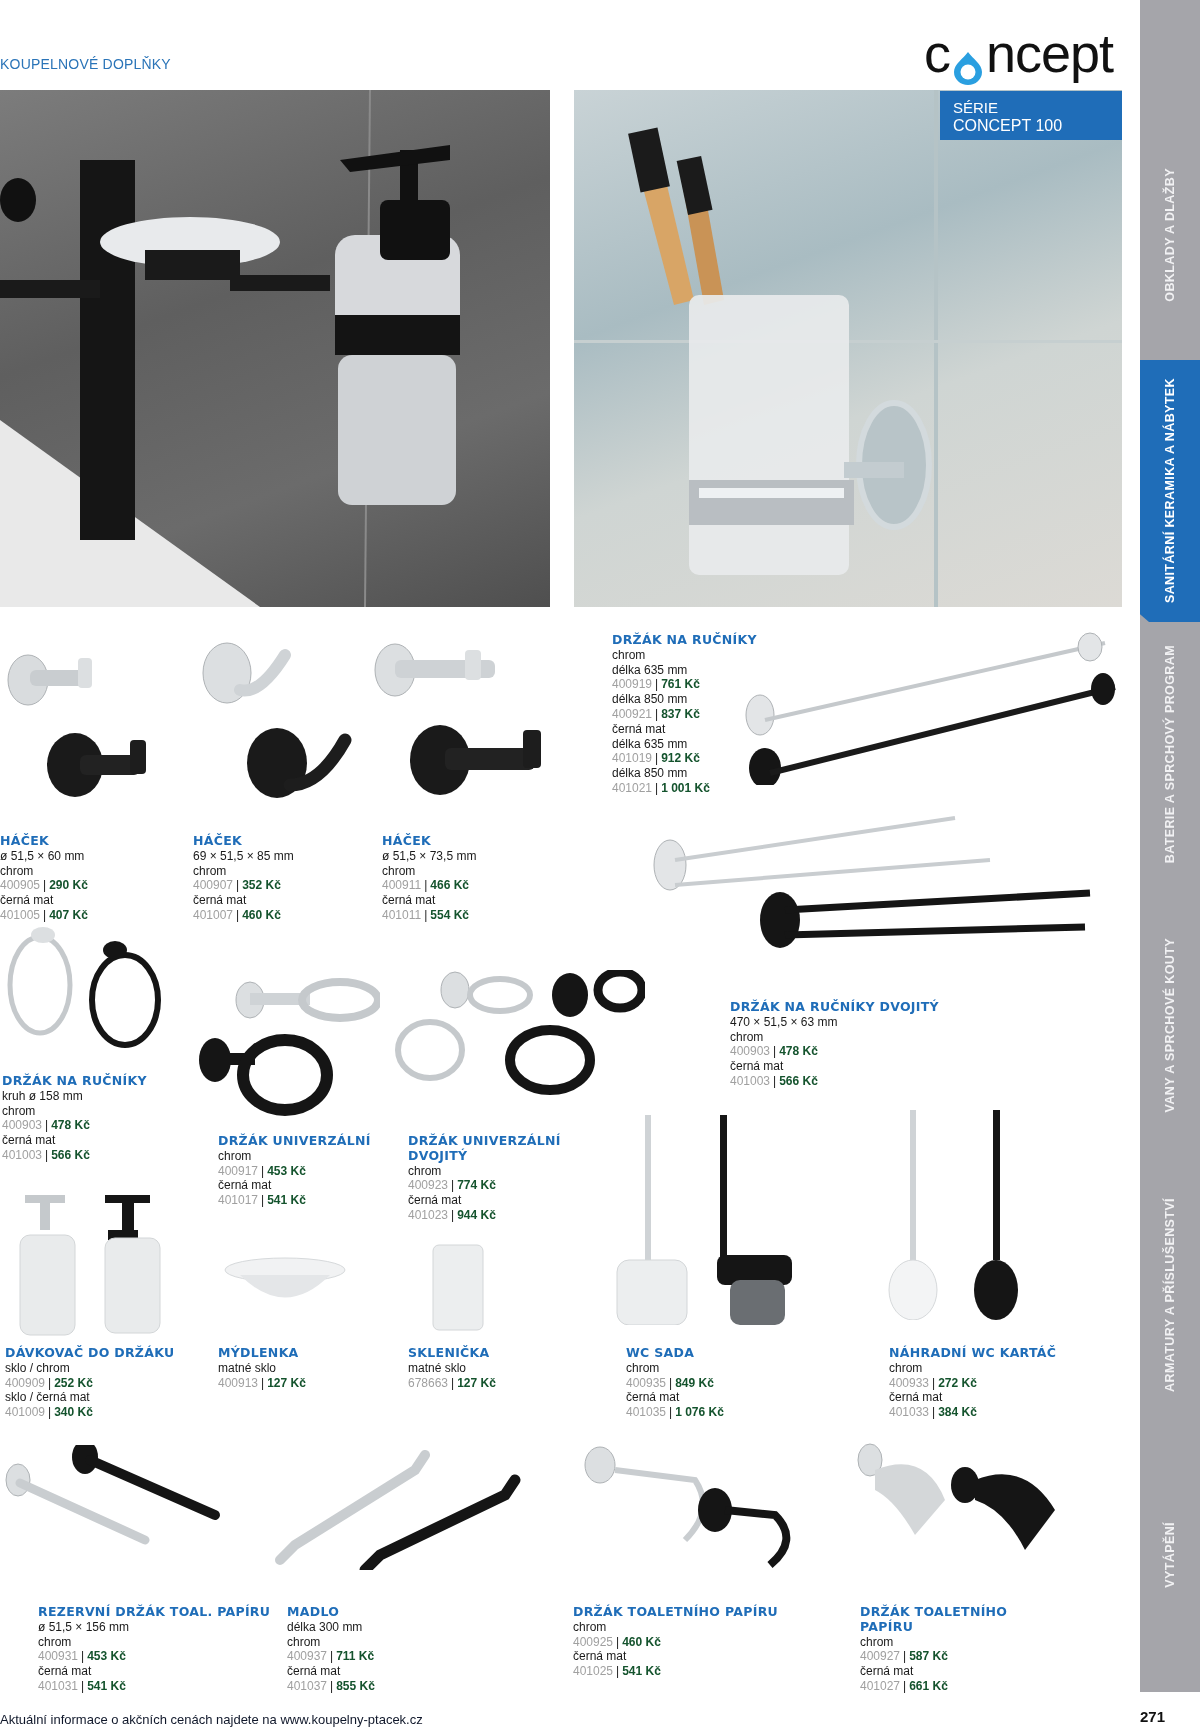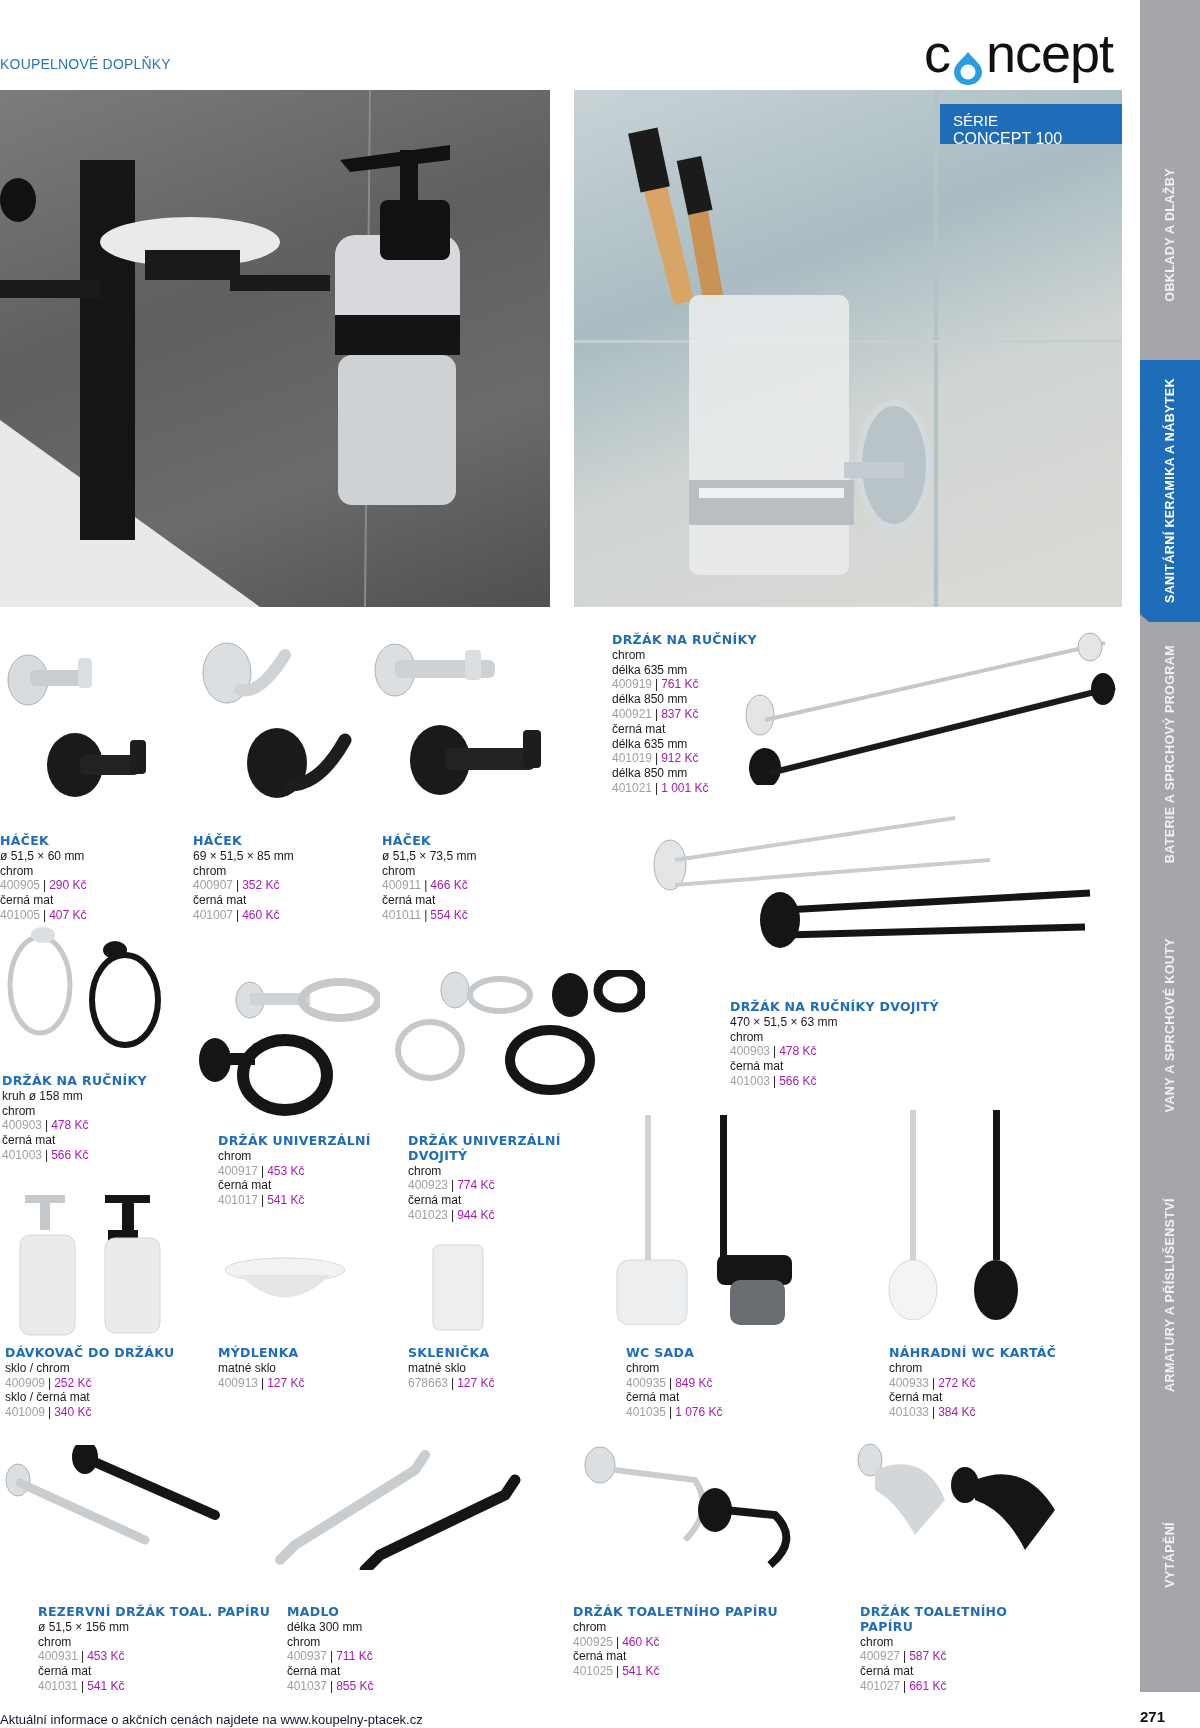--- a/index.html
+++ b/index.html
@@ -18,31 +18,31 @@
   .side-tab span { writing-mode: vertical-rl; transform: rotate(180deg); font-size: 12.5px; font-weight: 700; color: #f1f1f3; letter-spacing: 0.4px; white-space: nowrap; font-family: "Liberation Sans", sans-serif; }
   .side-tab.active { background: #1f6db8; }
   .side-tab.active span { color: #ffffff; }
   .page-number { position: absolute; left: 1140px; top: 1708px; font-size: 15px; font-weight: 700; color: #111; }
 
   
   .photo { position: absolute; overflow: hidden; }
   .photo-left { left: 0; top: 90px; width: 550px; height: 517px; background: linear-gradient(160deg, #7c7c7c 0%, #5f5f5f 40%, #6b6b6b 70%, #4f4f4f 100%); }
   .photo-right { left: 574px; top: 90px; width: 548px; height: 517px; background: linear-gradient(160deg, #c9d3d6 0%, #a9bcc2 35%, #cfd5d3 60%, #dcdad5 100%); }
 
-  .series-badge { position: absolute; left: 940px; top: 104px; width: 182px; height: 40px; background: #1f6db8; color: #fff; padding: 8px 0 0 13px; }
+  .series-badge { position: absolute; left: 940px; top: 91px; width: 182px; height: 49px; background: #1f6db8; color: #fff; padding: 8px 0 0 13px; }
   .series-badge .l1 { font-size: 15px; font-weight: 400; line-height: 17px; }
   .series-badge .l2 { font-size: 16px; font-weight: 400; line-height: 19px; }
 
   
   .prod { position: absolute; font-size: 12px; line-height: 14.8px; color: #1a1a1a; }
   .prod .name { font-weight: 700; color: #1f6db8; font-size: 12.5px; letter-spacing: 0.3px; text-transform: uppercase; font-family: "DejaVu Sans", sans-serif; }
   .prod .line { white-space: nowrap; }
   .prod .code { color: #a0a0a0; }
   .prod .sep { color: #1a1a1a; margin: 0 3px; }
-  .prod .price { font-weight: 400; color: #a21caf; }
+  .prod .price { font-weight: 700; color: #14532d; }
 
   .product-img { position: absolute; }
 
   .footer-note { position: absolute; left: 0; top: 1712px; font-size: 13px; color: #0f172a; }
 </style>
 </head>
 <body>
 
 <div class="page-title">KOUPELNOVÉ DOPLŇKY</div>
 

